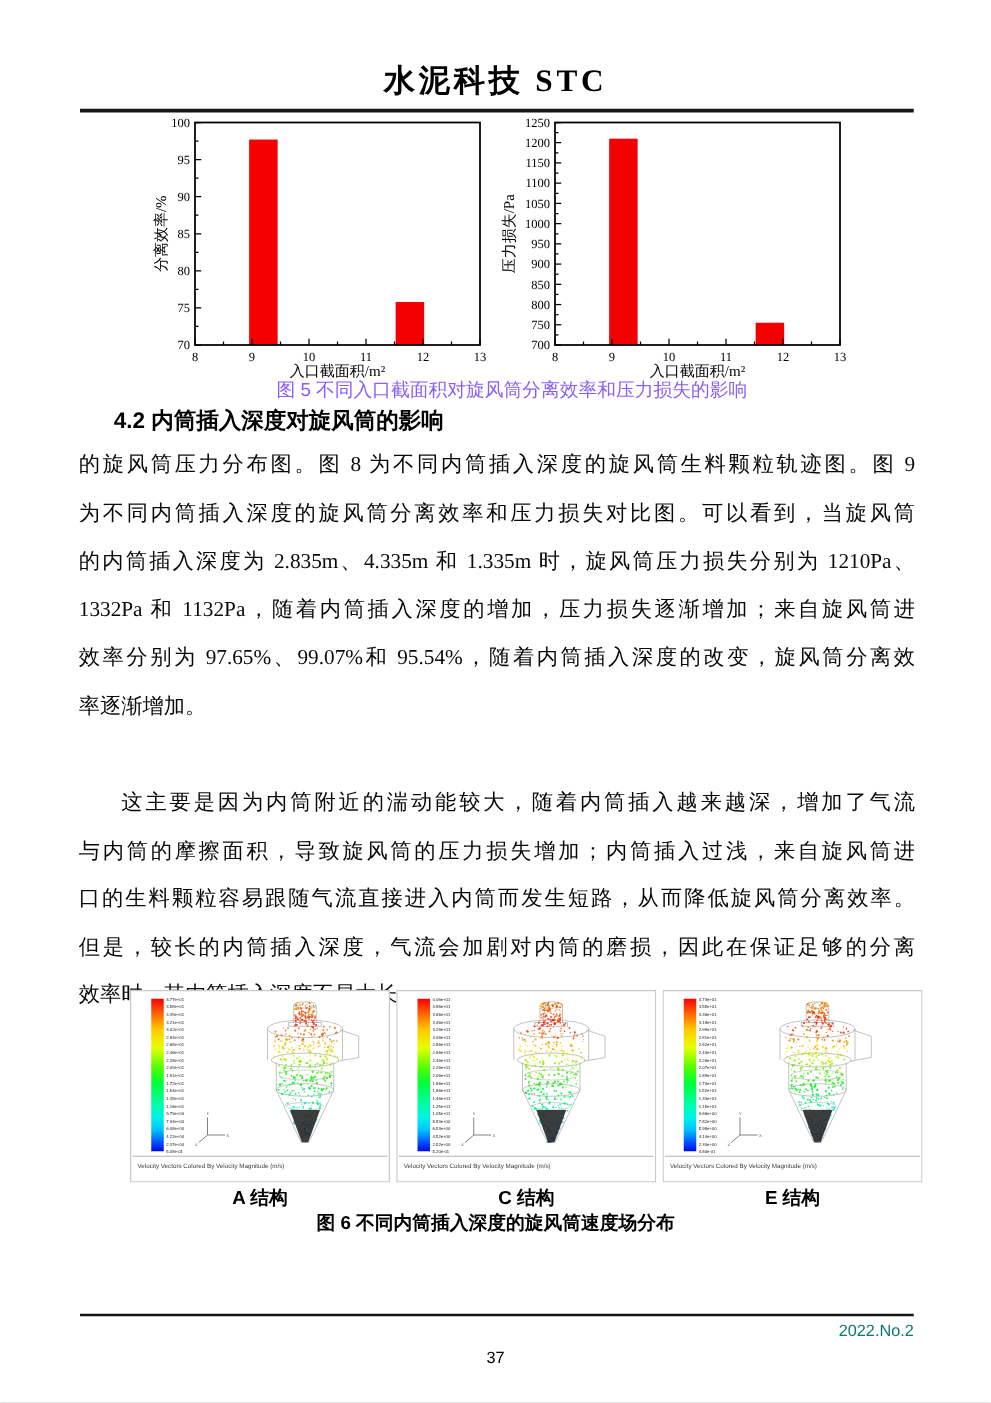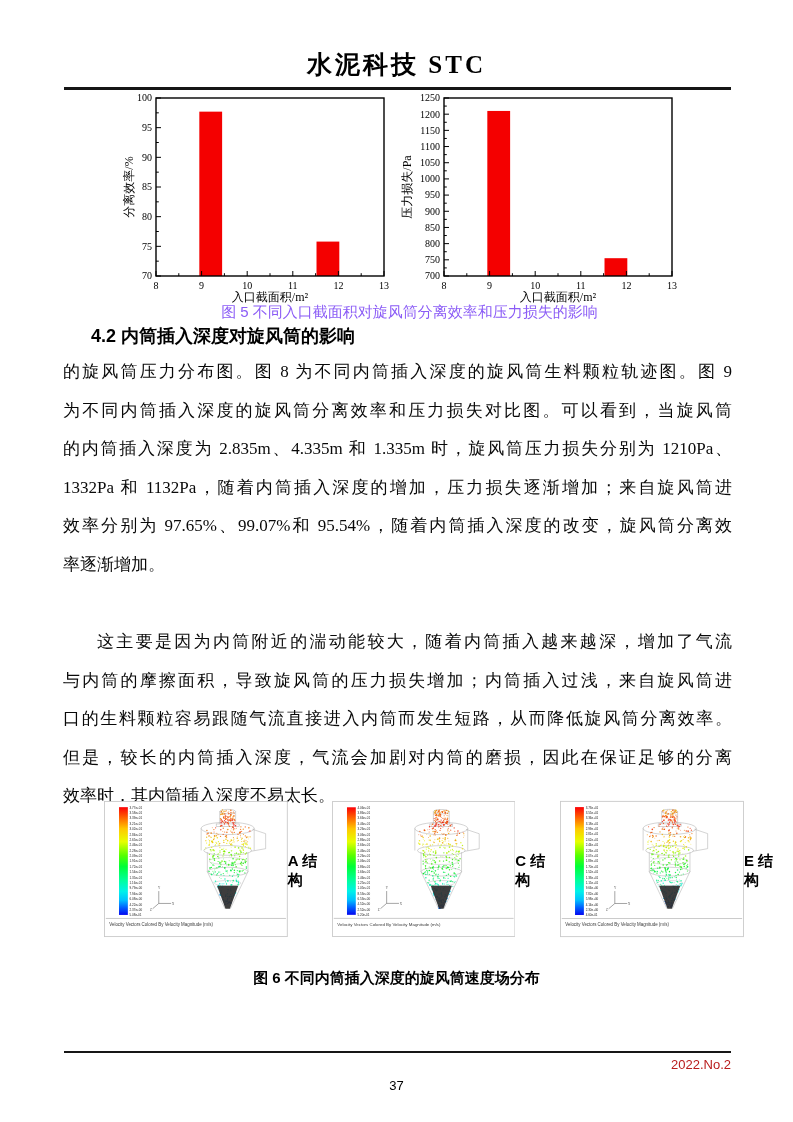--- a/index.html
+++ b/index.html
@@ -27,36 +27,36 @@
   .para{position:absolute;left:63px;width:669px;}
   .para-1{top:353px;}
   .para-2{top:623px;}
   .line{
     height:38.6px;line-height:38.6px;font-size:17px;color:#090909;
     text-align:justify;text-align-last:justify;overflow:hidden;white-space:nowrap;
   }
   .line.first{text-indent:2em;}
   .line.last{text-align-last:left;text-align:center;}
   .figure6{position:absolute;top:792px;left:104px;width:642px;display:flex;gap:5px;}
-  .panel-col{display:flex;align-items:center;}
+  .panel-col{display:flex;flex-direction:column;align-items:center;}
   .panel-label{
     margin-top:3px;font-family:"Liberation Sans",sans-serif;font-weight:bold;font-size:15px;color:#000;
   }
   .fig6-caption{
     position:absolute;top:969px;left:0;width:100%;text-align:center;
     font-family:"Liberation Sans",sans-serif;font-weight:bold;font-size:15px;color:#000;
   }
   .footer-rule{position:absolute;top:1051px;left:64px;width:667px;height:2px;background:#161616;}
   .footer-page{
     position:absolute;top:1078px;left:0;width:100%;text-align:center;
     font-family:"Liberation Sans",sans-serif;font-size:13px;color:#000;
   }
   .footer-issue{
     position:absolute;top:1057px;right:62px;
-    font-family:"Liberation Sans",sans-serif;font-size:13px;color:#b91c1c;
+    font-family:"Liberation Sans",sans-serif;font-size:13px;color:#0f766e;
   }
   svg text{user-select:none;}
 </style>
 </head>
 <body>
 
 <div class="page">
 
   <div class="header-title">水泥科技 STC</div>
   <div class="header-rule"></div>

